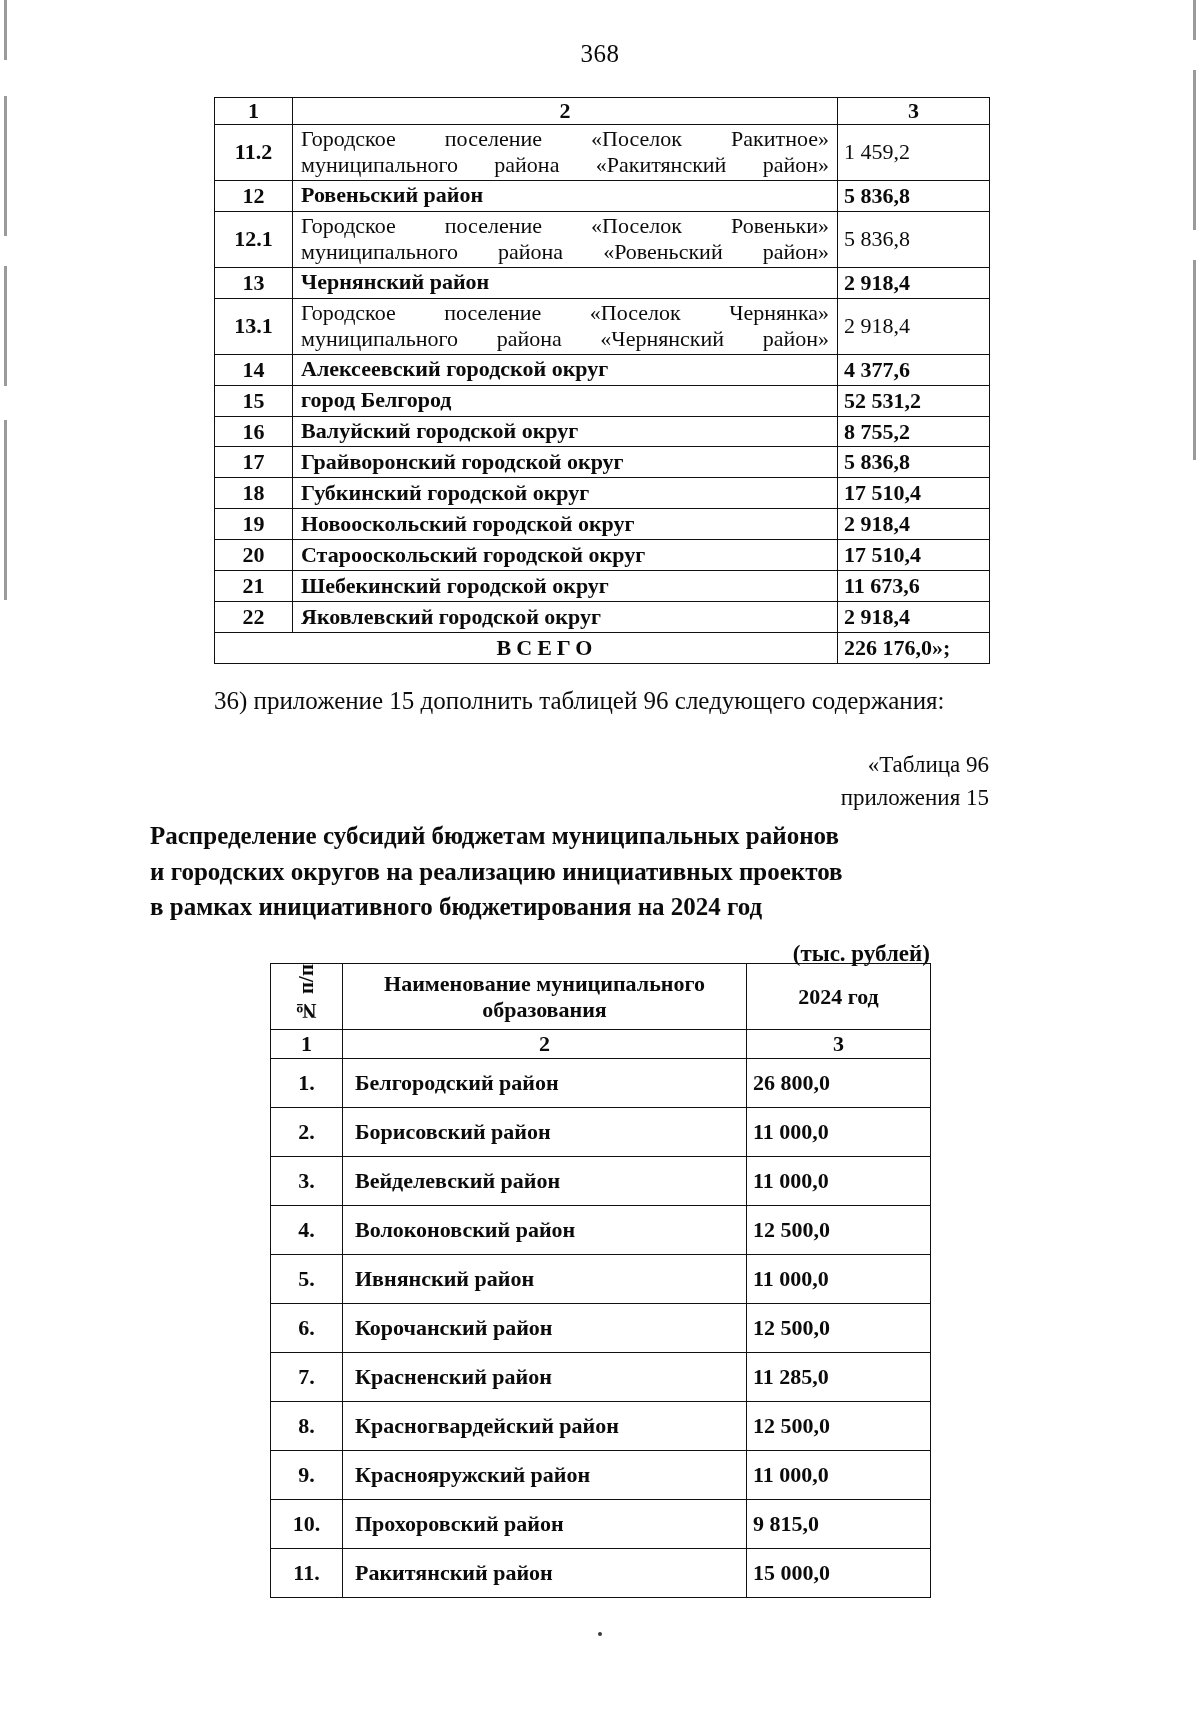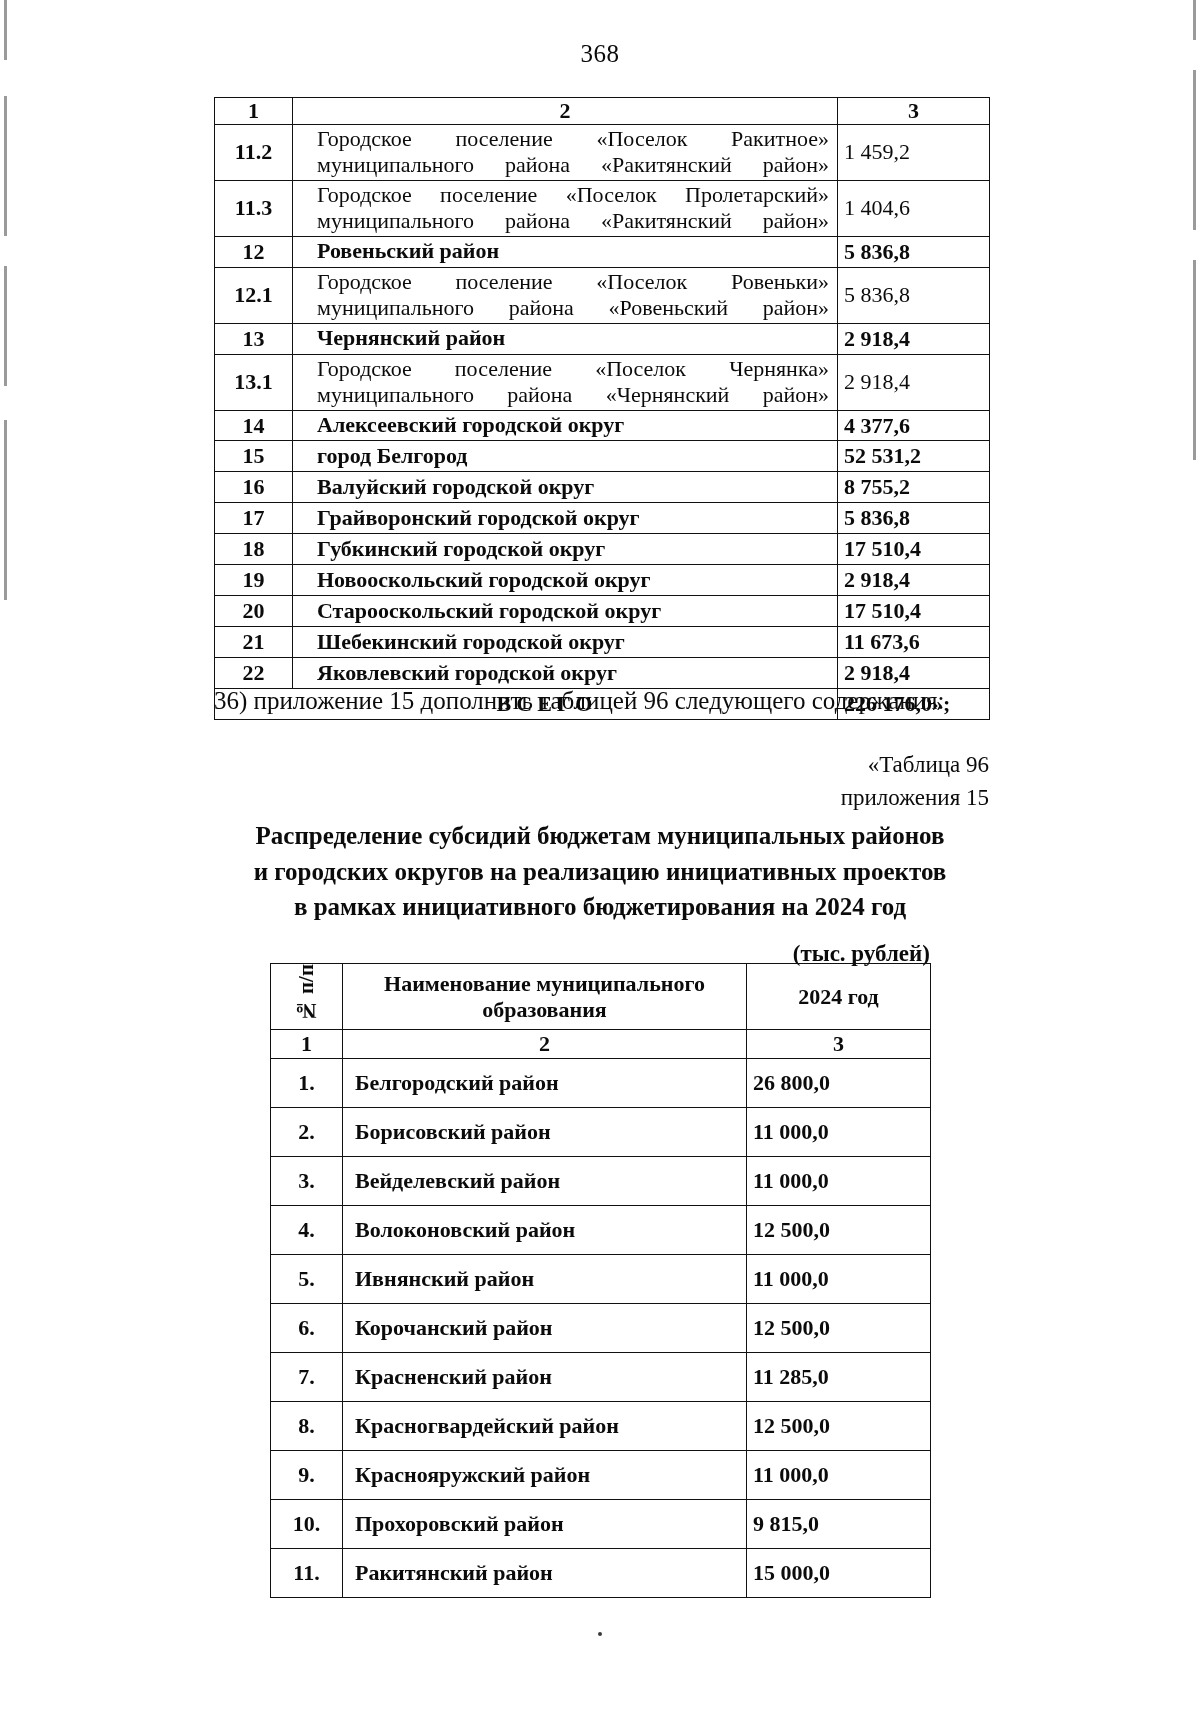--- a/index.html
+++ b/index.html
@@ -61,21 +61,21 @@
 
   #table1 td.num {
     text-align: center;
     font-weight: bold;
     font-size: 22px;
   }
   #table1 td.name {
     text-align: justify;
     text-align-last: justify;
     font-size: 22px;
-    padding: 1px 8px 2px 24px;
+    padding: 1px 8px 2px 8px;
   }
   #table1 td.name.bold {
     font-weight: bold;
     text-align: left;
     text-align-last: left;
   }
   #table1 td.val {
     text-align: left;
     padding-right: 10px;
     white-space: nowrap;
@@ -114,21 +114,20 @@
     font-size: 23px;
     line-height: 1.45;
   }
   .tbl-ref div { display: block; }
 
   .table2-title {
     position: absolute;
     top: 818px;
     left: 150px;
     width: 900px;
-    text-align: center;
     font-weight: bold;
     font-size: 25px;
     line-height: 1.42;
   }
 
   .units {
     position: absolute;
     top: 941px;
     left: 270px;
     width: 660px;
@@ -226,25 +225,20 @@
         <td>1</td>
         <td>2</td>
         <td>3</td>
       </tr>
       <tr>
         <td class="num">11.2</td>
         <td class="name">Городское поселение «Поселок Ракитное» муниципального района «Ракитянский район»</td>
         <td class="val">1 459,2</td>
       </tr>
       <tr>
-        <td class="num">11.3</td>
-        <td class="name">Городское поселение «Поселок Пролетарский» муниципального района «Ракитянский район»</td>
-        <td class="val">1 404,6</td>
-      </tr>
-      <tr>
         <td class="num">12</td>
         <td class="name bold">Ровеньский район</td>
         <td class="val bold">5 836,8</td>
       </tr>
       <tr>
         <td class="num">12.1</td>
         <td class="name">Городское поселение «Поселок Ровеньки» муниципального района «Ровеньский район»</td>
         <td class="val">5 836,8</td>
       </tr>
       <tr>

